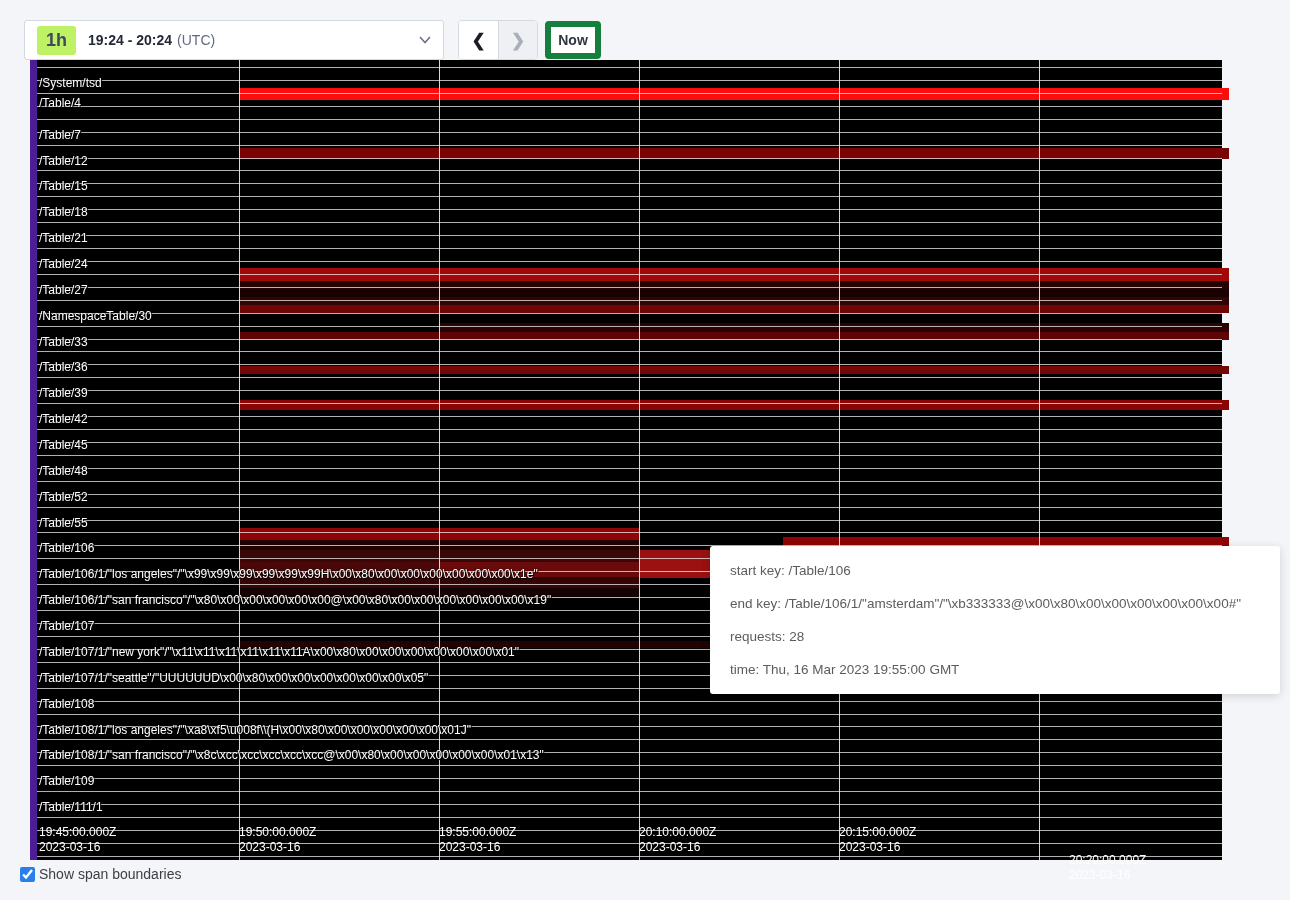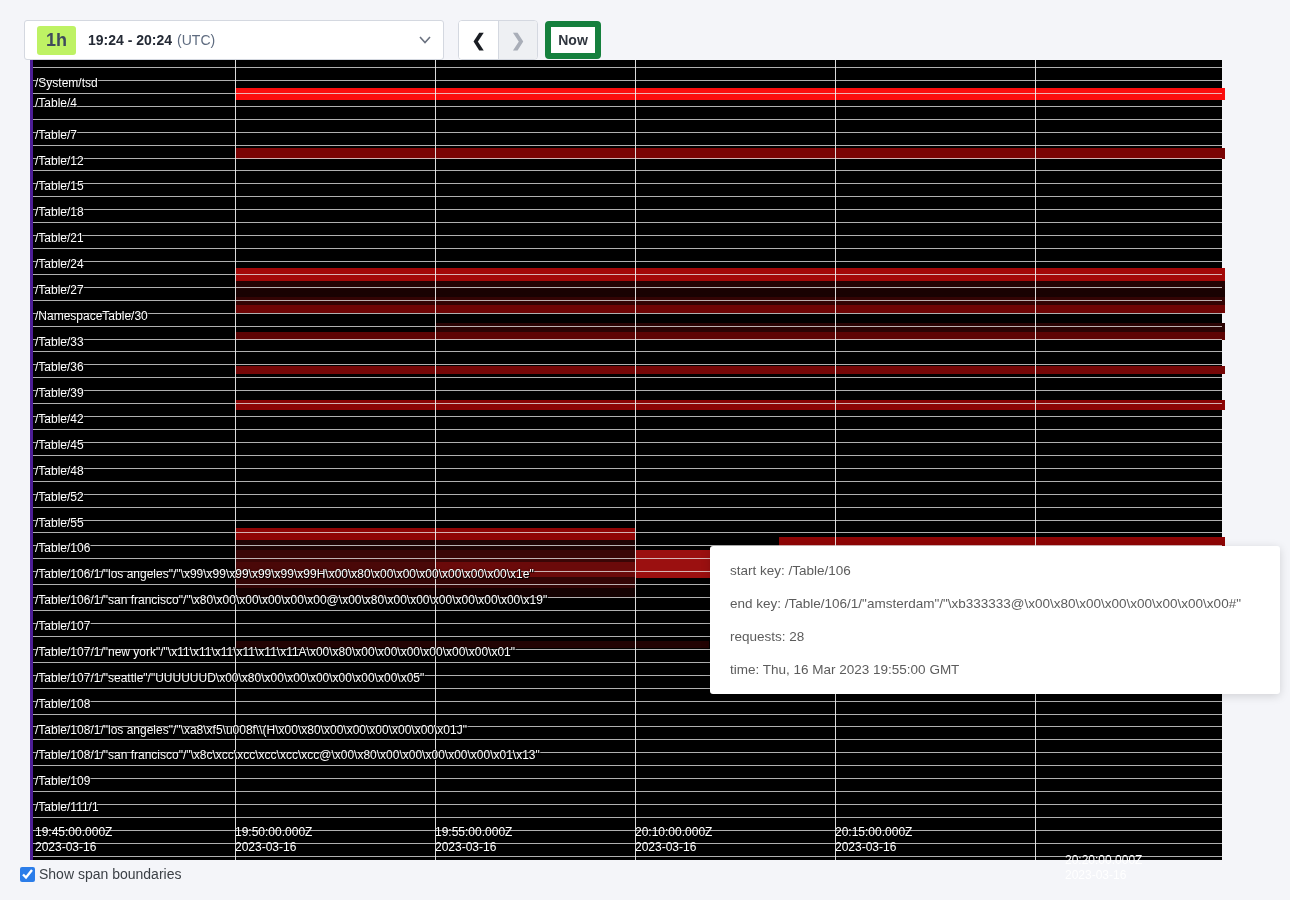--- a/index.html
+++ b/index.html
@@ -34,21 +34,21 @@
   .nav-btn.next { background:#eef0f3; color:#a9aeb8; border-left:1px solid #d4d8e0; cursor:default; }
   .now-btn {
     position:absolute; left:545px; top:21px; width:56px; height:38px;
     background:#fff; border:6px solid #15803d; border-radius:4px;
     font-size:14px; font-weight:600; color:#30363f; cursor:pointer;
     font-family:"Liberation Sans","DejaVu Sans",sans-serif;
   }
   
   .chart {
     position:absolute; left:30px; top:60px; width:1192px; height:800px;
-    background:#000; border-left:3px solid #4c1d95;
+    background:#000; border-left:7px solid #4c1d95;
   }
   .hgrid {
     position:absolute; inset:0; pointer-events:none; z-index:3;
     background-image:repeating-linear-gradient(to bottom,
       rgba(235,235,235,0.75) 0px, rgba(235,235,235,0.75) 1px,
       transparent 1px, transparent 12.93px);
     background-position:0 7px;
   }
   .vline {
     position:absolute; top:0; bottom:0; width:1px;

